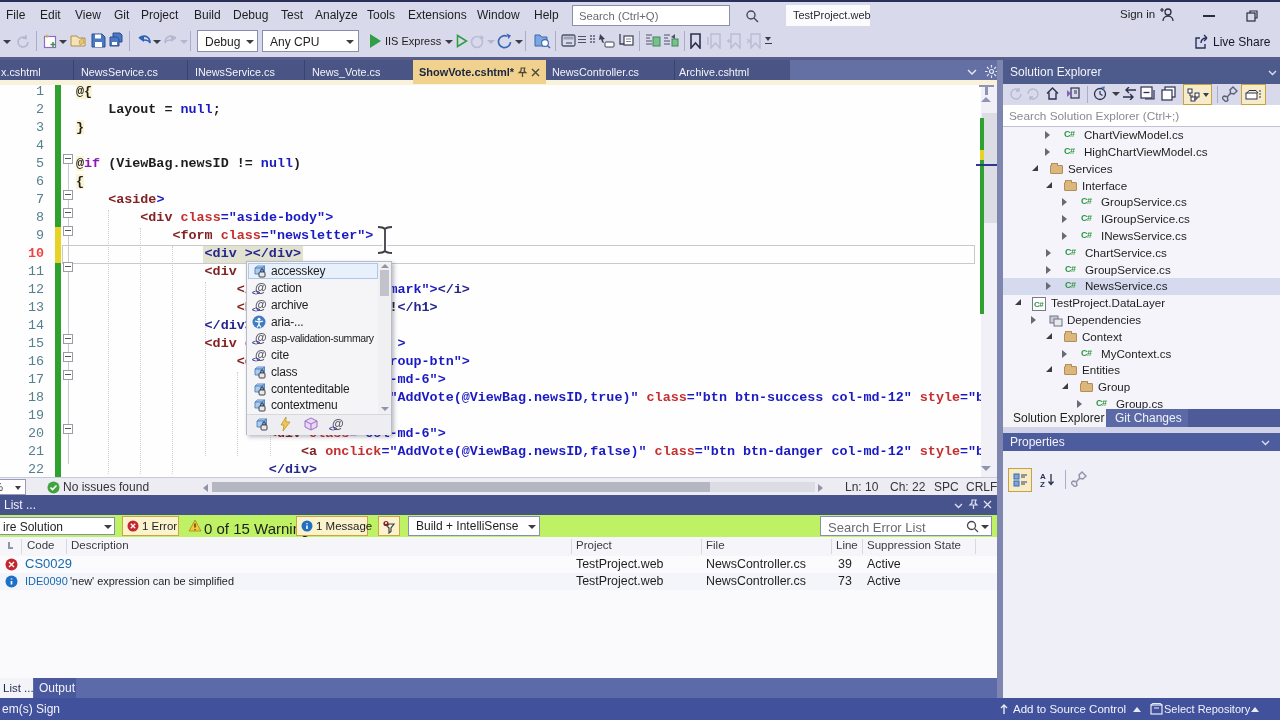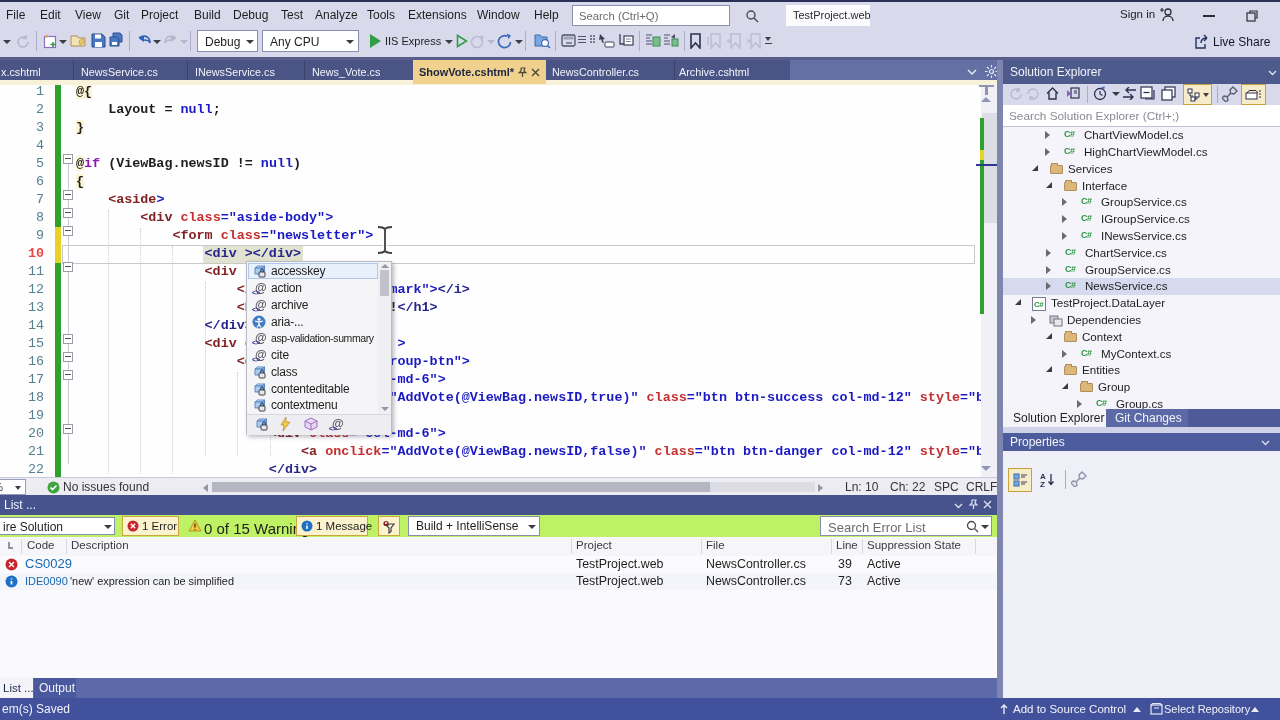--- a/index.html
+++ b/index.html
@@ -498,21 +498,21 @@
     <div class="ab" style="left:867px;top:1px">Active</div>
   </div>
 </div>
 <div class="ab" style="left:0;top:678px;width:1003px;height:20px;background:#5c6aa9">
   <div class="ab" style="left:0;top:0;width:33px;height:20px;background:#f4f4f8"></div>
   <div class="ab" style="left:3px;top:4px;font-size:11.5px;color:#1e2a50">List ...</div>
   <div class="ab" style="left:34px;top:0;width:42px;height:20px;background:#4a589e"></div>
   <div class="ab t12 w" style="left:39px;top:3px">Output</div>
 </div>
 <div class="ab" style="left:0;top:698px;width:1280px;height:22px;background:#42519b">
-  <div class="ab t12 w" style="left:2px;top:4px">em(s) Saved</div>
+  <div class="ab t12 w" style="left:2px;top:4px">em(s) Sign</div>
   <svg class="ab" style="left:999px;top:5px" width="10" height="12" viewBox="0 0 10 12">
       <path d="M5 11V2M2 5l3-3 3 3" stroke="#e8eaf5" stroke-width="1.4" fill="none"></path>
     </svg>
   <div class="ab w" style="left:1013px;top:5px;font-size:11.5px">Add to Source Control</div>
   <div class="ab" style="left:1133px;top:9px;width:0;height:0;border-left:4px solid transparent;border-right:4px solid transparent;border-bottom:5px solid #e8eaf5"></div>
   <svg class="ab" style="left:1150px;top:5px" width="13" height="12" viewBox="0 0 13 12">
       <rect x="1" y="2" width="11" height="9" fill="none" stroke="#e8eaf5" stroke-width="1.2"></rect>
       <path d="M1 2l2-1.5h7L12 2M4 5h5" stroke="#e8eaf5" stroke-width="1.2" fill="none"></path>
     </svg>
   <div class="ab w" style="left:1164px;top:5px;font-size:11px">Select Repository</div>

